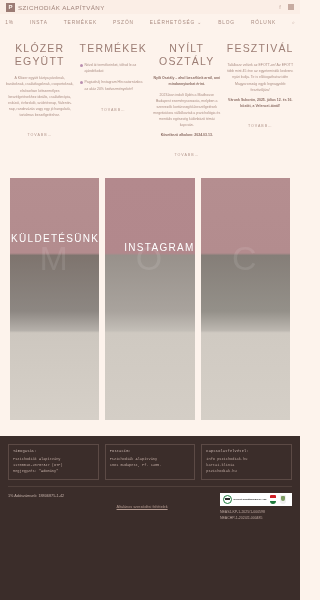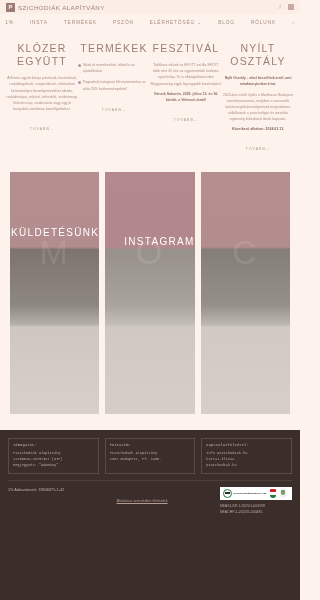--- a/index.html
+++ b/index.html
@@ -20,21 +20,21 @@
   .social{display:flex;gap:5px;align-items:center;}
   .soc-ic{width:6px;height:6px;color:#c3a79d;font-size:5.5px;line-height:6px;text-align:center;}
   .soc-sq{width:6px;height:6px;background:#c7aba1;display:block;}
 
   
   .nav{height:16px;background:#fdf3ec;display:flex;align-items:center;justify-content:center;gap:16px;flex:0 0 auto;}
   .nav a{font-size:4.8px;letter-spacing:.85px;color:#a98b81;text-decoration:none;white-space:nowrap;}
   .nav .search-ic{font-size:5px;color:#cbb2a8;}
 
   
-  .cols{display:flex;padding:12px 6px 0 6px;gap:0;flex:0 0 auto;}
+  .cols{display:flex;padding:12px 6px 0 6px;gap:6px;flex:0 0 auto;}
   .col{flex:1;text-align:center;}
   .col h2{
     margin:0 0 7px 0;font-weight:400;font-size:10.5px;letter-spacing:1.2px;
     color:#9c7d74;line-height:1.25;
   }
   .col p{margin:0 0 4px 0;font-size:3.5px;line-height:1.75;color:#ab8e84;}
   .col p.em{font-weight:bold;color:#8a6b62;}
   .bullet{display:flex;gap:2px;align-items:flex-start;margin-bottom:5px;text-align:left;}
   .dot{width:3px;height:3px;border-radius:50%;background:#b98fb0;flex:0 0 auto;margin-top:1.5px;}
   .bullet span.tx{font-size:3.5px;line-height:1.75;color:#ab8e84;}
@@ -119,32 +119,32 @@
         <span class="dot"></span>
         <span class="tx">Nézd át termékeinket, töltsd le az ajándékokat</span>
       </div>
       <div class="bullet">
         <span class="dot"></span>
         <span class="tx">Pagiudrulj Instagram Hírcsatornánkra az akár 20% kedvezményekért!</span>
       </div>
       <a href="#" class="more">TOVÁBB…</a>
     </div>
 
-    <div class="col c4">
-      <h2>FESZTIVÁL</h2>
-      <p>Találkozz velünk az EFOTT-on! Az EFOTT több mint 45 éve az egyetemisták kedvenc nyári bulija. Te is ellátogathatsz idén Magyarország egyik legnagyobb fesztiváljára!</p>
-      <p class="em">Várunk Sukorón, 2025. július 12. és 16. között, a Velencei-tónál!</p>
-      <a href="#" class="more">TOVÁBB…</a>
-    </div>
-
     <div class="col c3">
       <h2>NYÍLT OSZTÁLY</h2>
       <p class="em">Nyílt Osztály – ahol beszélünk arról, ami mindannyiunkat érint.</p>
       <p>2023-ban indult Újdés a Madhouse Budapest eseménysorozata, melyben a szervezők kortárssegítő-beszélgetések megvitatásra vállalkoztak a pszichológia és mentális egészség különböző témái kapcsán.</p>
       <p class="em">Következő alkalom: 2024.03.13.</p>
+      <a href="#" class="more">TOVÁBB…</a>
+    </div>
+
+    <div class="col c4">
+      <h2>FESZTIVÁL</h2>
+      <p>Találkozz velünk az EFOTT-on! Az EFOTT több mint 45 éve az egyetemisták kedvenc nyári bulija. Te is ellátogathatsz idén Magyarország egyik legnagyobb fesztiváljára!</p>
+      <p class="em">Várunk Sukorón, 2025. július 12. és 16. között, a Velencei-tónál!</p>
       <a href="#" class="more">TOVÁBB…</a>
     </div>
 
   </div>
 
   <div class="tiles">
     <div class="tile t1">
       <div class="ghost">M</div>
       <div class="label">KÜLDETÉSÜNK</div>
     </div>

